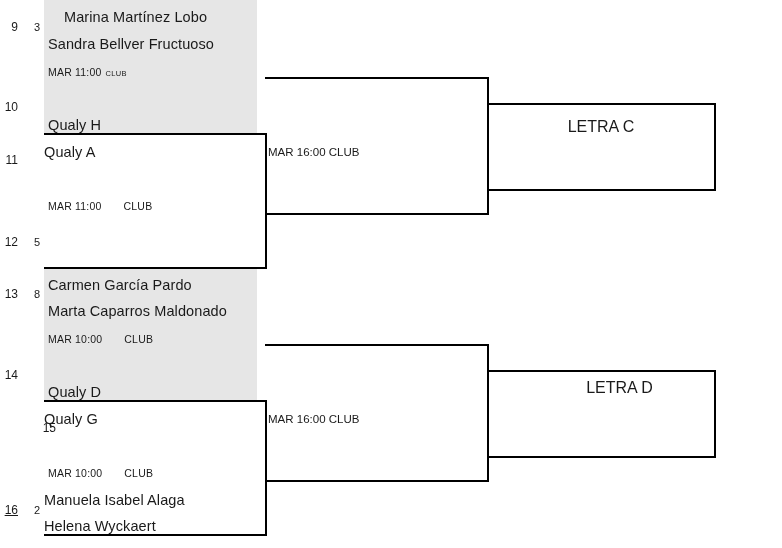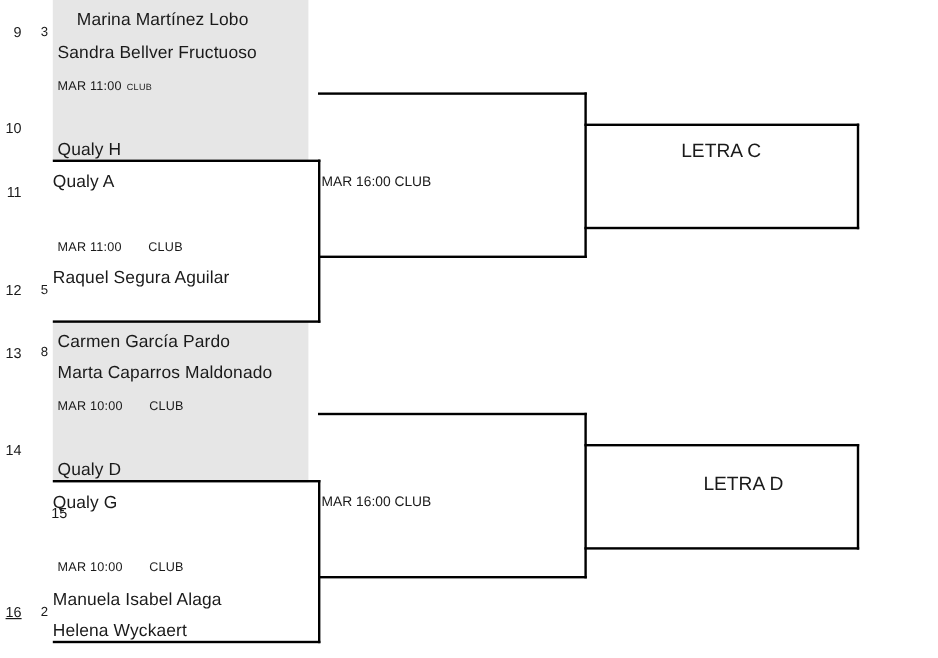--- a/index.html
+++ b/index.html
@@ -116,21 +116,20 @@
   <div class="qualy" style="left:48px; top:117px;">Qualy H</div>
   <div class="hline" style="left:44px; top:133px; width:223px;"></div>
 
   <div class="rownum" style="left:0px; top:153px;">11</div>
   <div class="qualy" style="left:44px; top:144px;">Qualy A</div>
   <div class="sched" style="left:48px; top:200px;">
     <span>MAR 11:00</span><span class="gap"></span><span class="venue">CLUB</span>
   </div>
   <div class="rownum" style="left:0px; top:235px;">12</div>
   <div class="seed" style="left:28px; top:236px;">5</div>
-  <div class="player" style="left:44px; top:224px;">Raquel Segura Aguilar</div>
   <div class="hline" style="left:44px; top:267px; width:223px;"></div>
 
   <div class="rownum" style="left:0px; top:287px;">13</div>
   <div class="seed" style="left:28px; top:288px;">8</div>
   <div class="player" style="left:48px; top:277px;text-align:center;">Carmen García Pardo</div>
   <div class="player" style="left:48px; top:303px;">Marta Caparros Maldonado</div>
   <div class="sched" style="left:48px; top:333px;">
     <span>MAR 10:00</span><span class="gap"></span><span class="venue">CLUB</span>
   </div>
   <div class="rownum" style="left:0px; top:368px;">14</div>
@@ -162,16 +161,16 @@
 
   <div class="vline" style="left:265px; top:400px; height:136px;"></div>
   <div class="hline" style="left:265px; top:344px; width:224px;"></div>
   <div class="hline" style="left:265px; top:480px; width:224px;"></div>
   <div class="vline" style="left:487px; top:344px; height:138px;"></div>
   <div class="roundlabel" style="left:268px; top:413px;">MAR 16:00 CLUB</div>
 
   <div class="hline" style="left:487px; top:370px; width:229px;"></div>
   <div class="hline" style="left:487px; top:456px; width:229px;"></div>
   <div class="vline" style="left:714px; top:370px; height:88px;"></div>
-  <div class="winnerlabel" style="left:487px; top:395px; width:265px;">LETRA D</div>
+  <div class="winnerlabel" style="left:487px; top:379px; width:265px;">LETRA D</div>
 
 
 </div>
 
 </body></html>

